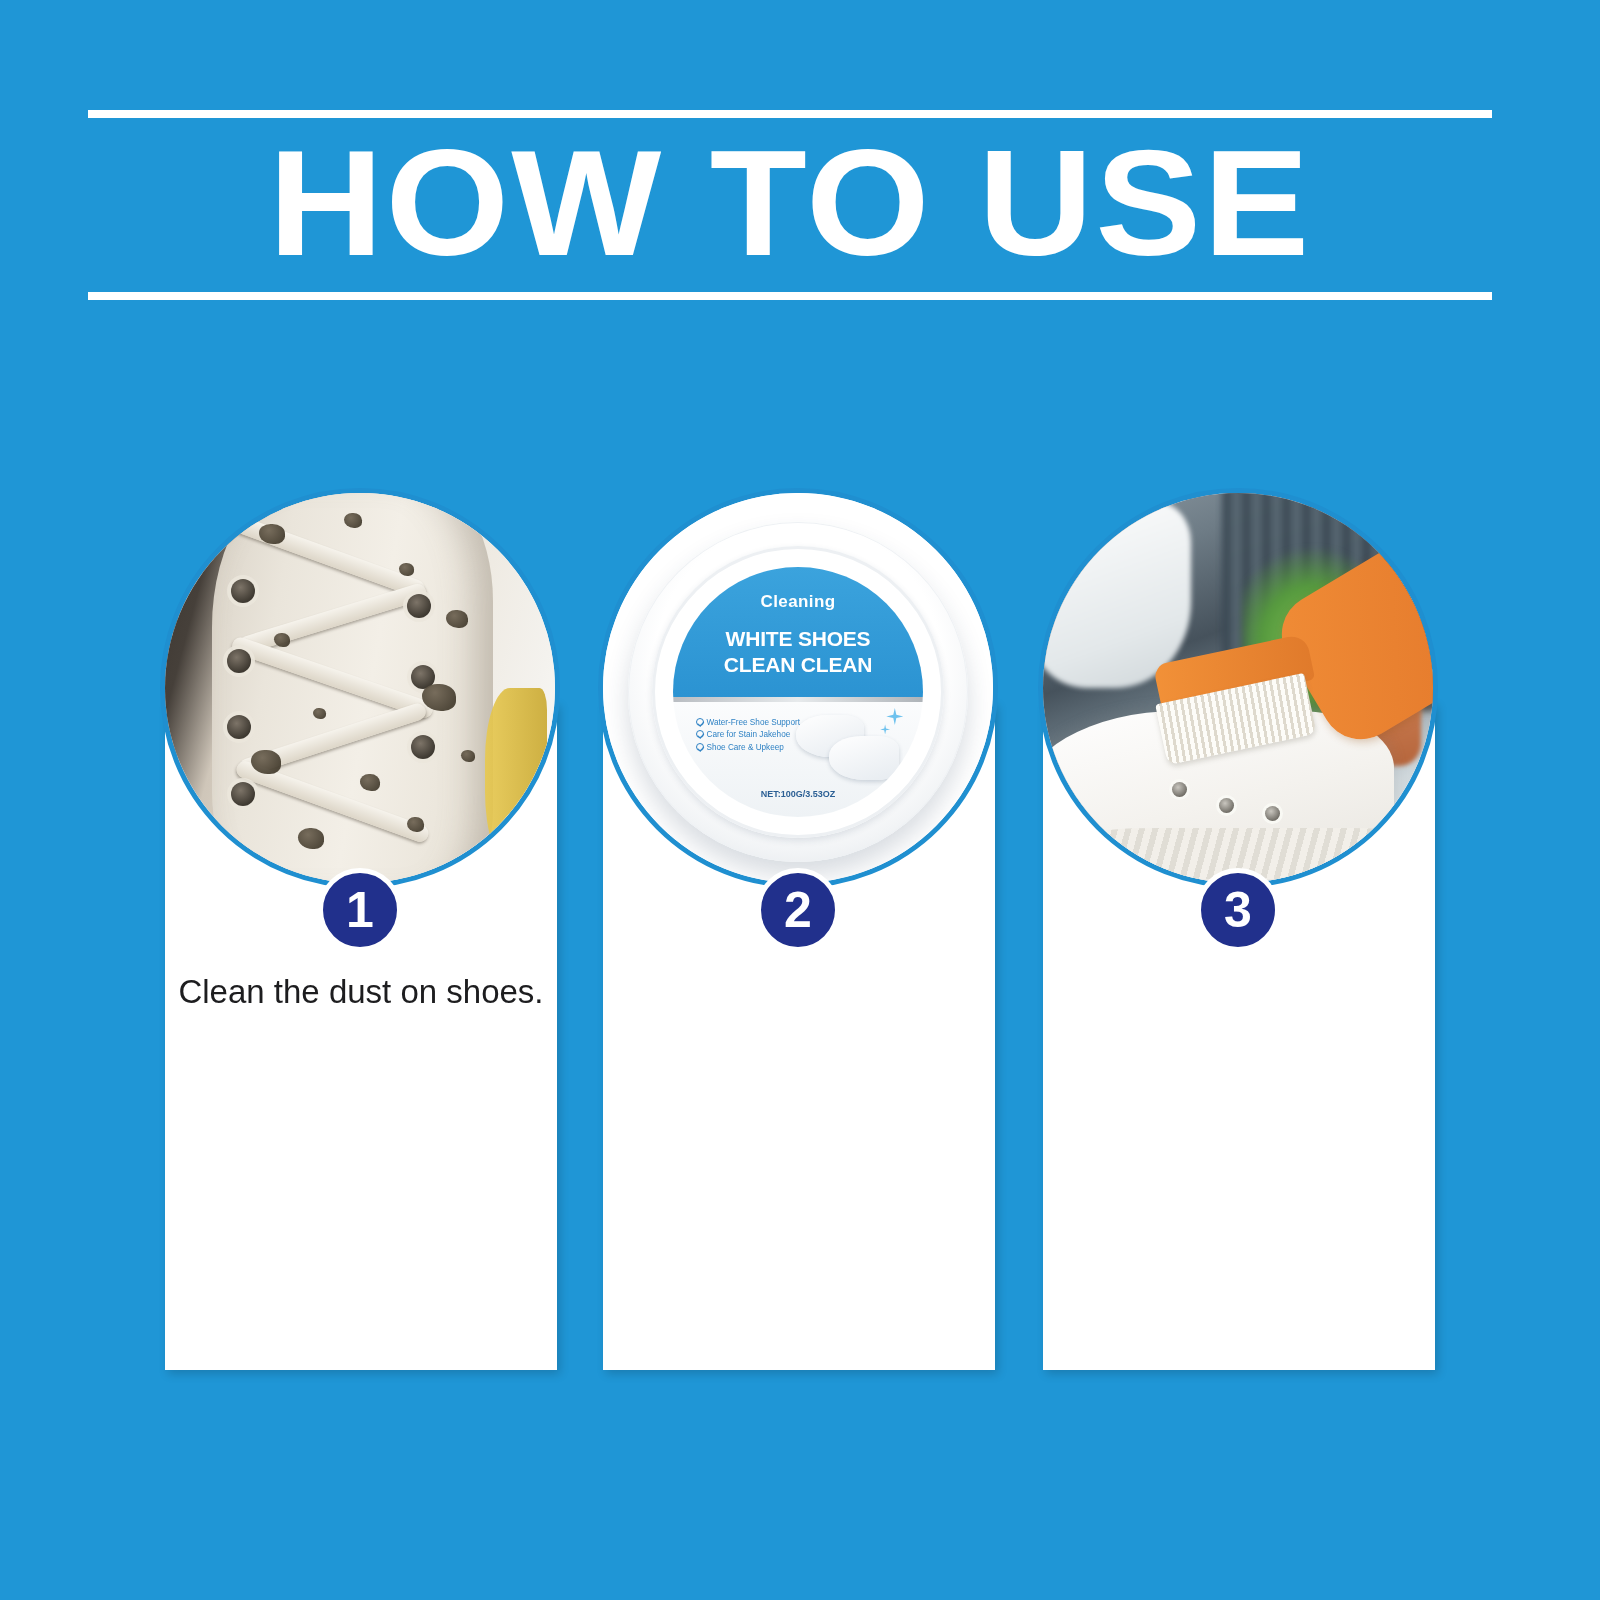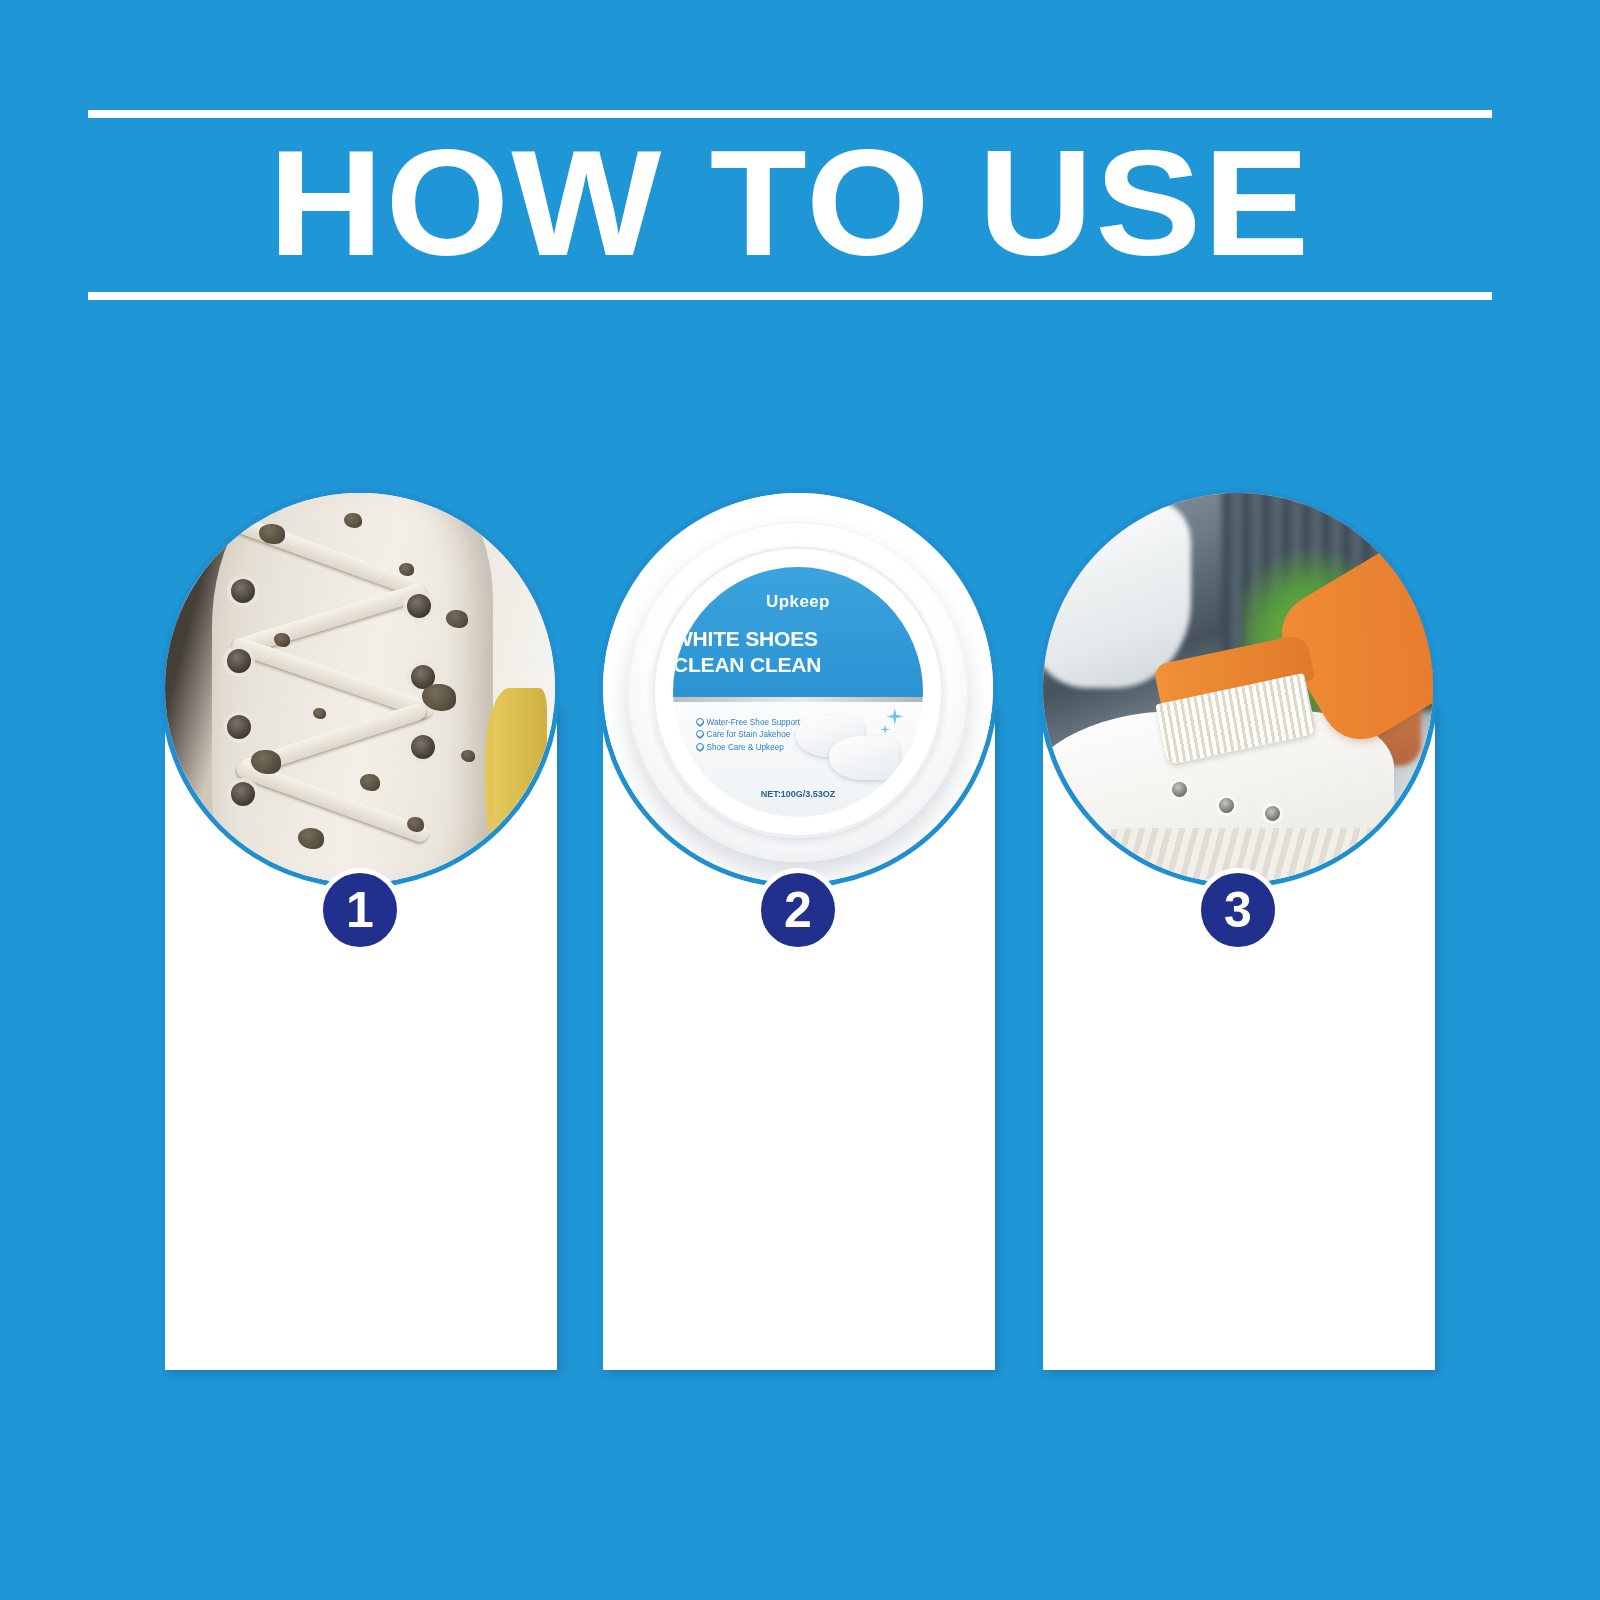--- a/index.html
+++ b/index.html
@@ -87,21 +87,21 @@
     background:#ffffff; overflow:hidden;
   }
   .lbl-top { position:absolute; left:0; top:0; width:100%; height:52%;
       background:linear-gradient(180deg,#3ba3dd,#2b93d2); }
   .lbl-div { position:absolute; left:0; top:52%; width:100%; height:5px;
       background:linear-gradient(90deg,#b9bdc2,#e7eaec,#aeb3b8); }
   .lbl-bot { position:absolute; left:0; top:calc(52% + 5px); bottom:0; width:100%;
       background:linear-gradient(180deg,#fbfcfd,#eef2f5); }
   .brand { position:absolute; top:10%; width:100%; text-align:center;
       color:#fff; font-weight:bold; font-size:17px; letter-spacing:.4px; }
-  .prod-1, .prod-2 { position:absolute; width:100%; color:#fff;
+  .prod-1, .prod-2 { position:absolute; width:100%; text-align:center; color:#fff;
       font-weight:bold; font-size:21px; letter-spacing:-.2px; }
   .prod-1 { top:24%; } .prod-2 { top:34.5%; }
   .feat { position:absolute; left:9%; top:60%; }
   .feat li { list-style:none; color:#2f82c4; font-size:8.2px; line-height:12.5px;
       white-space:nowrap; }
   .chk { display:inline-block; width:8px; height:8px; border:1.2px solid #2f82c4;
       border-radius:50%; position:relative; margin-right:3px; vertical-align:-1px; }
   .chk::after { content:""; position:absolute; left:2px; top:1px; width:2.5px; height:4.5px;
       border:solid #2f82c4; border-width:0 1.2px 1.2px 0; transform:rotate(42deg); }
   .jshoes { position:absolute; right:7%; top:57%; width:44%; height:30%; }
@@ -205,35 +205,36 @@
         <div class="mud" style="left:38%;top:55%;width:13px;height:11px;"></div>
         <div class="mud" style="left:22%;top:66%;width:30px;height:24px;"></div>
         <div class="mud" style="left:50%;top:72%;width:20px;height:17px;"></div>
         <div class="mud" style="left:34%;top:86%;width:26px;height:21px;"></div>
         <div class="mud" style="left:62%;top:83%;width:17px;height:15px;"></div>
         <div class="mud" style="left:76%;top:66%;width:14px;height:12px;"></div>
       </div>
     </div>
 
     <div class="badge">1</div>
+    <div class="caption cap-1">Clean the dust on shoes.</div>
   </div>
 
   <div class="col col-2">
     <div class="card"></div>
 
     <div class="photo-wrap">
       <div class="photo">
         <div class="p2-bg"></div>
         <div class="jar">
           <div class="jar-rim"></div>
           <div class="jar-label">
             <div class="lbl-top"></div>
             <div class="lbl-div"></div>
             <div class="lbl-bot"></div>
-            <div class="brand">Upkeep</div>
+            <div class="brand">Cleaning</div>
             <div class="prod-1">WHITE SHOES</div>
             <div class="prod-2">CLEAN CLEAN</div>
             <ul class="feat">
               <li><span class="chk"></span><span>Water-Free Shoe Support</span></li>
               <li><span class="chk"></span><span>Care for Stain Jakehoe</span></li>
               <li><span class="chk"></span><span>Shoe Care &amp; Upkeep</span></li>
             </ul>
             <div class="jshoes">
               <div class="jshoe" style="left:0;top:8%;width:62%;height:56%;"></div>
               <div class="jshoe" style="left:30%;top:36%;width:64%;height:58%;"></div>

